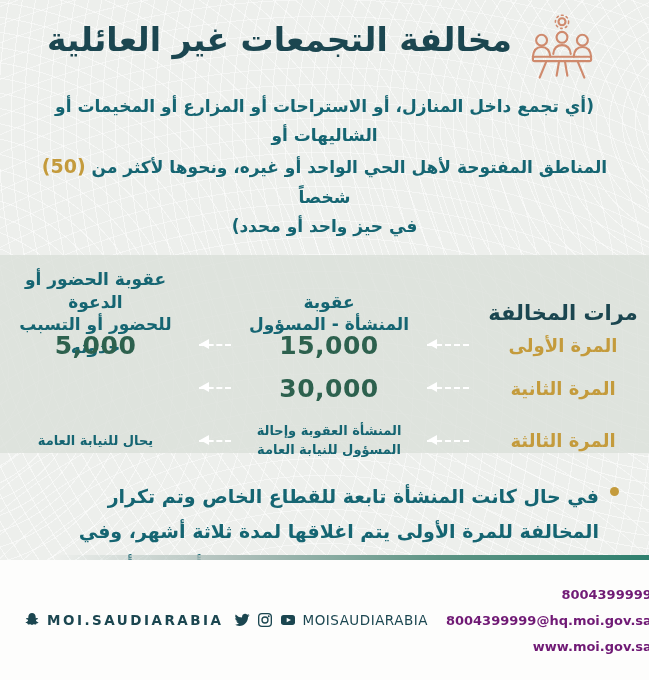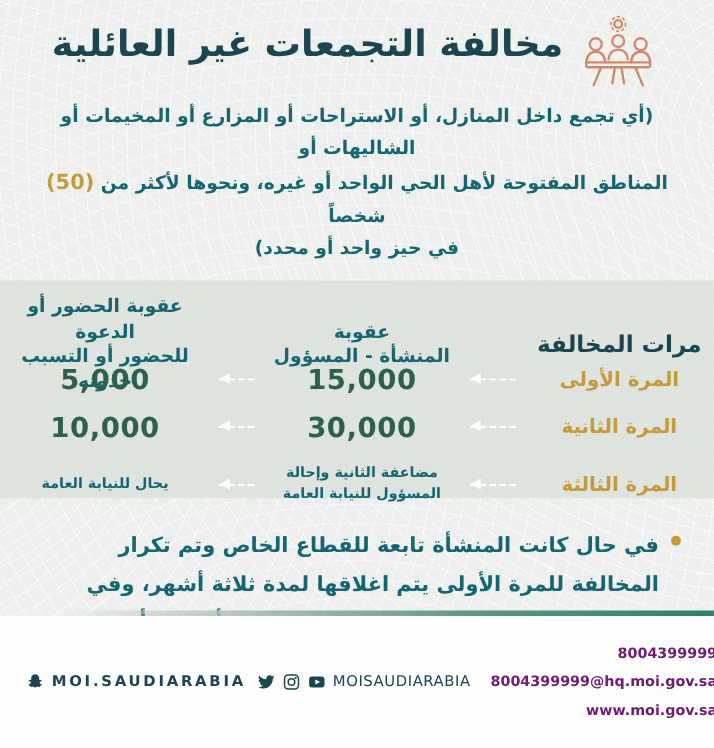--- a/index.html
+++ b/index.html
@@ -106,28 +106,27 @@
       <div class="cell num">15,000</div>
       <div class="arrow"></div>
       <div class="cell num">5,000</div>
     </div>
 
     <div class="t-grid t-row">
       <div class="cell lab">المرة الثانية</div>
       <div class="arrow"></div>
       <div class="cell num">30,000</div>
       <div class="arrow"></div>
-      <div class="cell num">10,000</div>
     </div>
 
     <div class="t-grid t-row3">
       <div class="cell lab">المرة الثالثة</div>
       <div class="arrow"></div>
       <div class="cell small-teal">
-        <div>مضاعفة الثانية وإحالة</div>
+        <div>المنشأة العقوبة وإحالة</div>
         <div>المسؤول للنيابة العامة</div>
       </div>
       <div class="arrow"></div>
       <div class="cell small-teal">يحال للنيابة العامة</div>
     </div>
 
   </div>
 
   <div class="notes">
     <div class="note">

